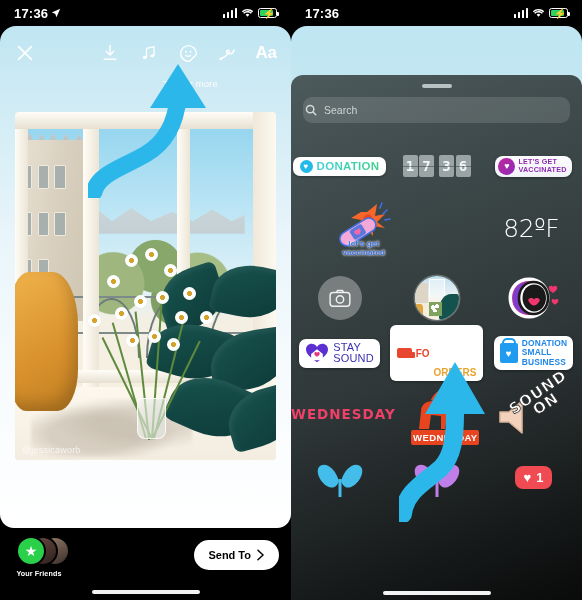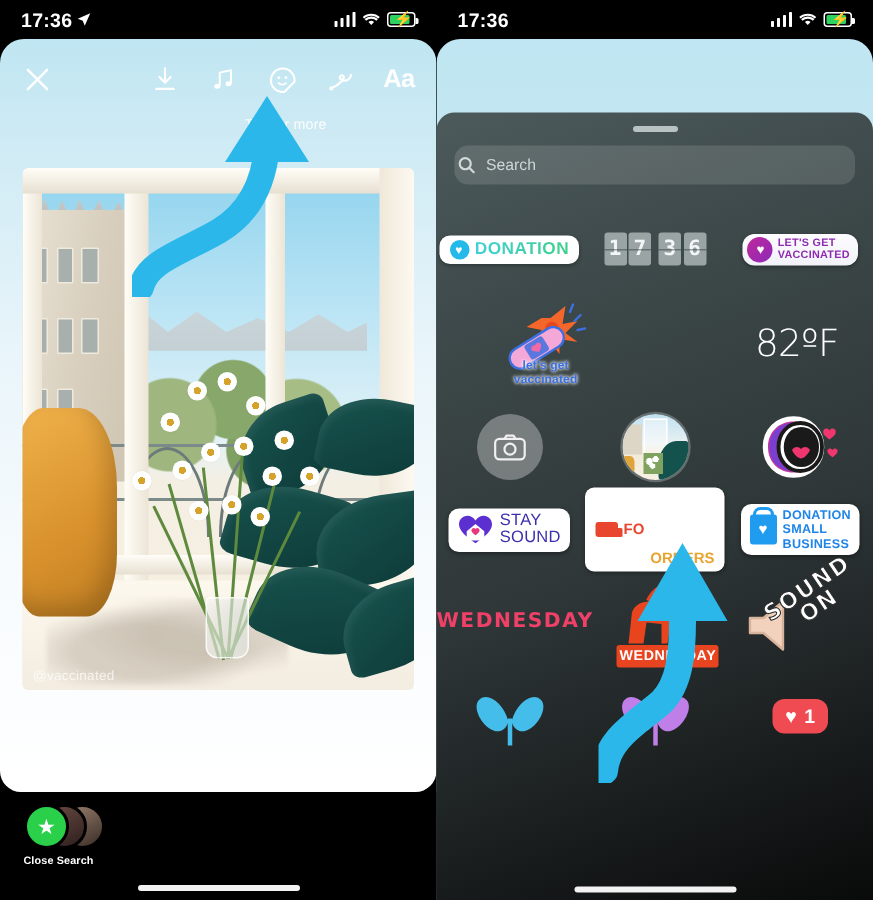--- a/index.html
+++ b/index.html
@@ -373,43 +373,49 @@
           <span class="daisy" style="left:24%;top:32%"></span>
           <span class="daisy" style="left:38%;top:26%"></span>
           <span class="daisy" style="left:54%;top:24%"></span>
           <span class="daisy" style="left:68%;top:34%"></span>
           <span class="daisy" style="left:32%;top:46%"></span>
           <span class="daisy" style="left:48%;top:44%"></span>
           <span class="daisy" style="left:62%;top:48%"></span>
           <span class="vase"></span>
         </div>
 
-        <div class="watermark">@vaccinated</div>
+        <div class="watermark">@jessicaworb</div>
       </div>
     </div>
 
     <svg class="arrow-left" viewBox="0 0 136 140">
       <path d="M6 134 C10 116, 34 110, 58 96 C80 83, 88 62, 90 40" stroke="#2cb7ea" stroke-width="17" fill="none" stroke-linecap="round"></path>
       <path d="M90 6 L118 50 L62 50 Z" fill="#2cb7ea"></path>
     </svg>
 
     <div class="ed-bottom">
       <div class="aud-group">
         <div class="aud" style="width:58px">
           <div class="av-stack">
             <span class="chip c3"></span>
             <span class="chip c2"></span>
             <span class="chip c1">
                 <span class="star">★</span>
               </span>
           </div>
-          <div class="aud-lbl">Close Search</div>
-        </div>
-      </div>
-
+          <div class="aud-lbl">Your Friends</div>
+        </div>
+      </div>
+
+      <div class="send-to">
+        <span>Send To</span>
+        <svg width="9" height="12" viewBox="0 0 10 14">
+          <path d="M2 1.5 8 7l-6 5.5" stroke="#000" stroke-width="1.7" fill="none" stroke-linecap="round" stroke-linejoin="round"></path>
+        </svg>
+      </div>
 
       <div class="home-ind"></div>
     </div>
   </div>
 
   <div class="panel right">
 
     <div class="statusbar">
       <div class="sb-time">
         <span>17:36</span>

